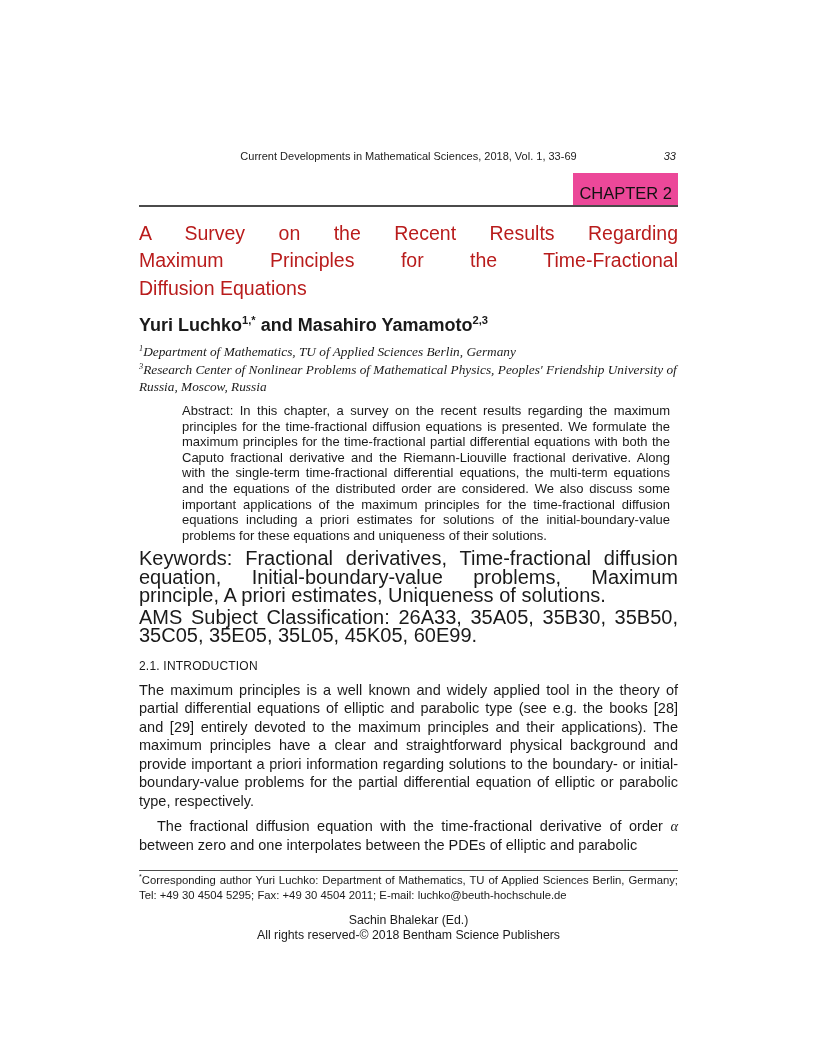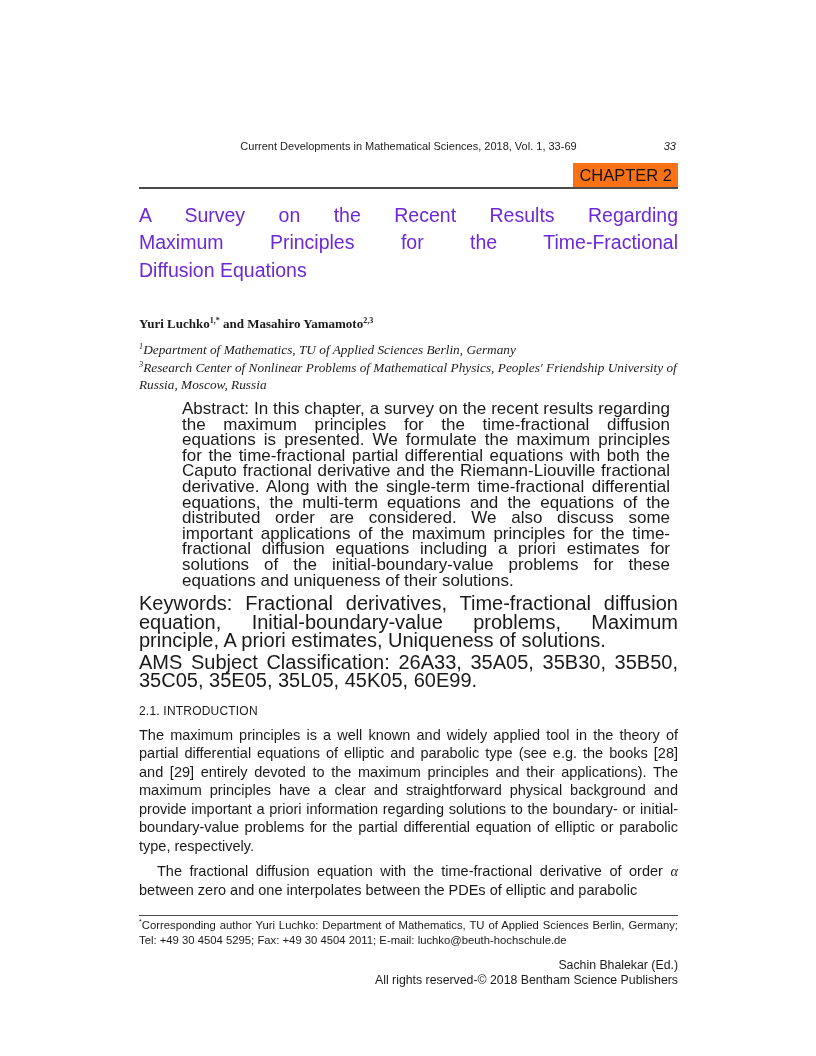--- a/index.html
+++ b/index.html
@@ -4,56 +4,56 @@
 <style>
   html, body { margin: 0; padding: 0; }
   body {
     width: 816px; height: 1056px;
     background: #ffffff;
     position: relative;
     font-family: "Liberation Sans", sans-serif;
     color: #1a1a1a;
     overflow: hidden;
   }
-  .content { position: absolute; left: 139px; top: 6px; width: 539px; }
+  .content { position: absolute; left: 139px; top: 16px; width: 539px; }
 
   .running-header { position: relative; margin-top: 134px; font-size: 11px; line-height: 13px; text-align: center; color: #222; }
   .pagenum { position: absolute; right: 2px; top: 0; font-style: italic; }
 
   .badge-row { text-align: right; margin-top: 10px; }
-  .badge { display: inline-block; background: #f97316; font-size: 16.5px; line-height: 1; padding: 4px 6px 3px 6px; color: #111; margin-left: 16px; }
+  .badge { display: inline-block; background: #ec4899; font-size: 16.5px; line-height: 1; padding: 12px 6px 3px 6px; color: #111; margin-left: 16px; }
 
   .head-rule { border-top: 2px solid #4b4b4b; height: 0; }
 
-  .title { margin: 13px 0 0 0; font-size: 19.5px; font-weight: normal; line-height: 27.5px; color: #6d28d9; }
+  .title { margin: 13px 0 0 0; font-size: 19.5px; font-weight: normal; line-height: 27.5px; color: #b91c1c; }
   .tline { display: block; }
   .just { text-align: justify; text-align-last: justify; }
 
   sup { font-size: 0.62em; line-height: 0; vertical-align: super; }
 
-  .authors { margin: 30px 0 0 0; font-family: Liberation Serif, serif; font-weight: bold; font-size: 13px; line-height: 19px; }
+  .authors { margin: 14px 0 0 0; font-family: Liberation Sans, sans-serif; font-weight: bold; font-size: 18px; line-height: 19px; }
 
   .affiliations { margin-top: 8px; font-family: "Liberation Serif", serif; font-style: italic; font-size: 13.3px; line-height: 17.7px; }
   .affil { display: block; }
 
-  .abstract { margin: 7px 8px 0 43px; font-size: 17px; line-height: 15.6px; text-align: justify; }
+  .abstract { margin: 7px 8px 0 43px; font-size: 13px; line-height: 15.6px; text-align: justify; }
 
   .kw { margin: 6px 0 0 0; font-size: 20px; line-height: 18.5px; text-align: justify; }
   .kw.ams { margin-top: 3px; }
 
   .section-heading { margin: 12px 0 0 0; font-size: 12px; font-weight: normal; line-height: 19px; letter-spacing: 0.2px; }
 
   .body-para { margin: 5px 0 0 0; font-size: 14.5px; line-height: 18.5px; text-align: justify; }
   .body-para.indent { margin-top: 7px; text-indent: 18px; }
   .alpha { font-family: "Liberation Serif", serif; font-style: italic; }
 
   .foot-rule { border-top: 1.5px solid #4b4b4b; height: 0; margin-top: 16px; }
   .footnote { margin: 2px 0 0 0; font-size: 11.3px; line-height: 14.5px; text-align: justify; }
 
-  .imprint { margin-top: 11px; text-align: right; font-size: 12.3px; line-height: 14.5px; }
+  .imprint { margin-top: 11px; text-align: center; font-size: 12.3px; line-height: 14.5px; }
 </style>
 </head>
 <body>
 
 <div class="content">
 
   <div class="running-header">
     <div>Current Developments in Mathematical Sciences, 2018, Vol. 1, 33-69</div>
     <div class="pagenum">33</div>
   </div>

